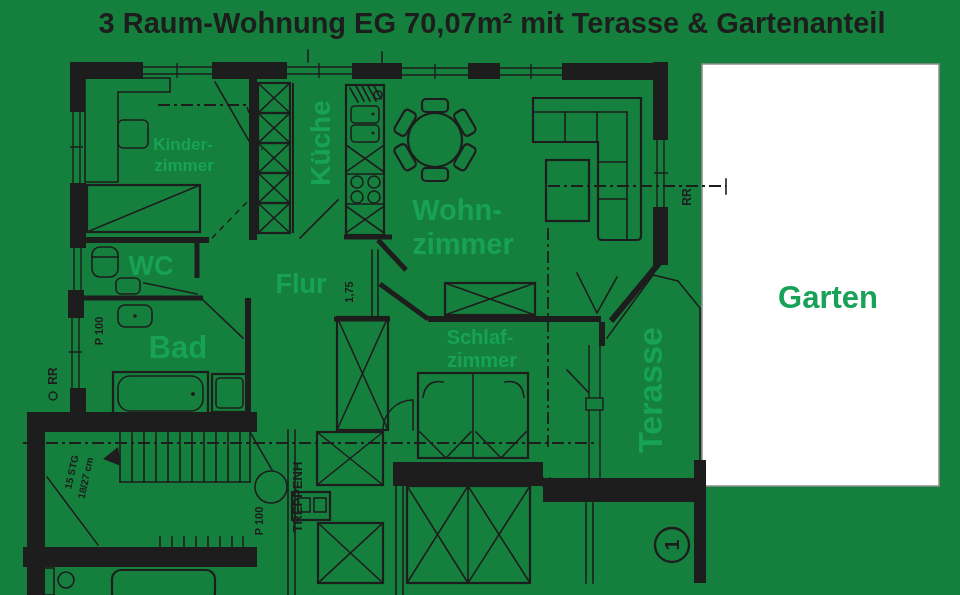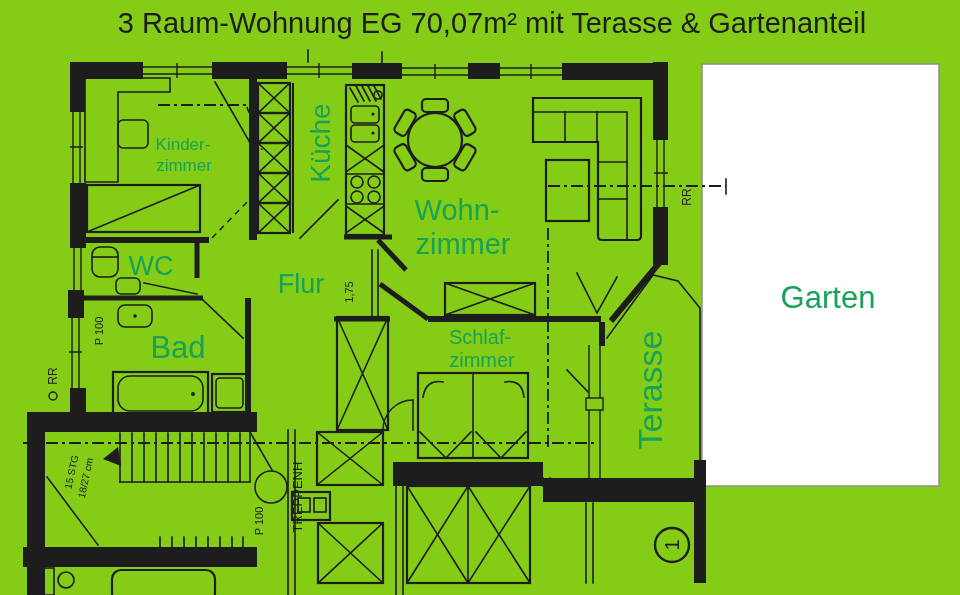--- a/index.html
+++ b/index.html
@@ -1,17 +1,17 @@
 <!DOCTYPE html>
 <html><head>
 <meta charset="utf-8">
 <style>
   html,body{margin:0;padding:0;background:#fff;}
-  .stage{position:relative;width:960px;height:595px;background:#84cc16;overflow:hidden;
-         font-family:"Liberation Sans", sans-serif;}
+  .stage{position:relative;width:960px;height:595px;background:#15803d;overflow:hidden;
+         font-family:"Liberation Sans", sans-serif;font-weight:bold;}
   svg{display:block}
   text{font-family:"Liberation Sans", sans-serif;}
   .ink{stroke:#1d1d1d;}
   .thin{stroke-width:1.6;fill:none;stroke-linecap:square;}
   .med{stroke-width:2.2;fill:none;}
   .wall{stroke-width:6;fill:none;}
   .wall5{stroke-width:5;fill:none;}
   .fillink{fill:#1d1d1d;stroke:none;}
   .win{stroke-width:1.4;fill:none;}
   .dashdot{stroke-width:1.8;fill:none;stroke-dasharray:12 4 3 4;}

